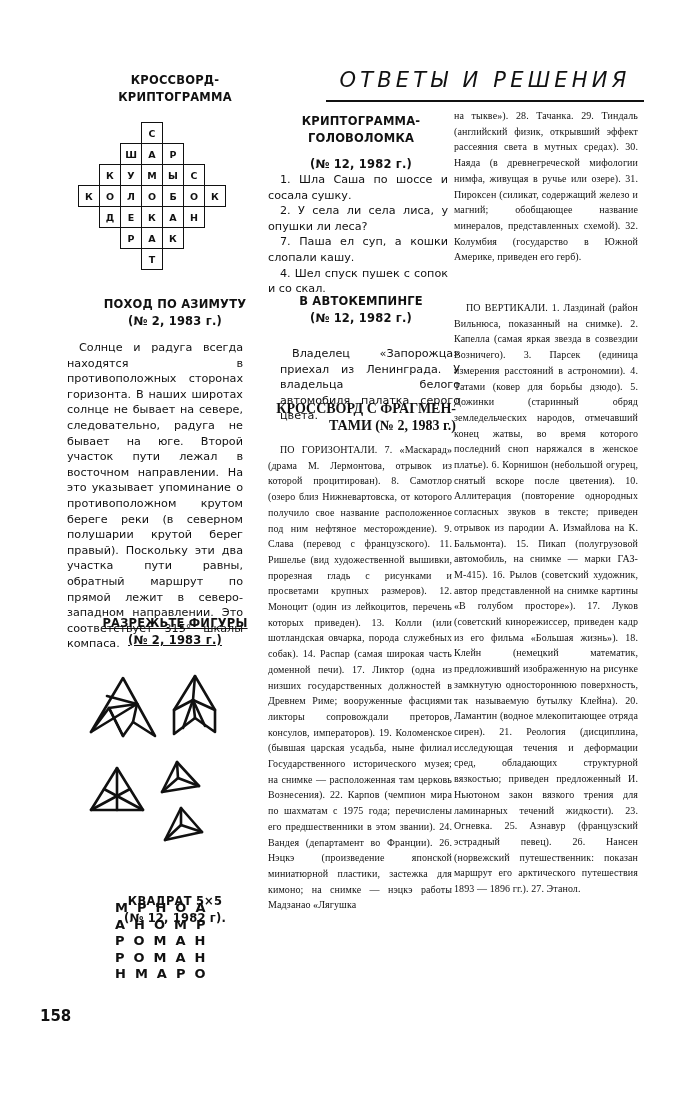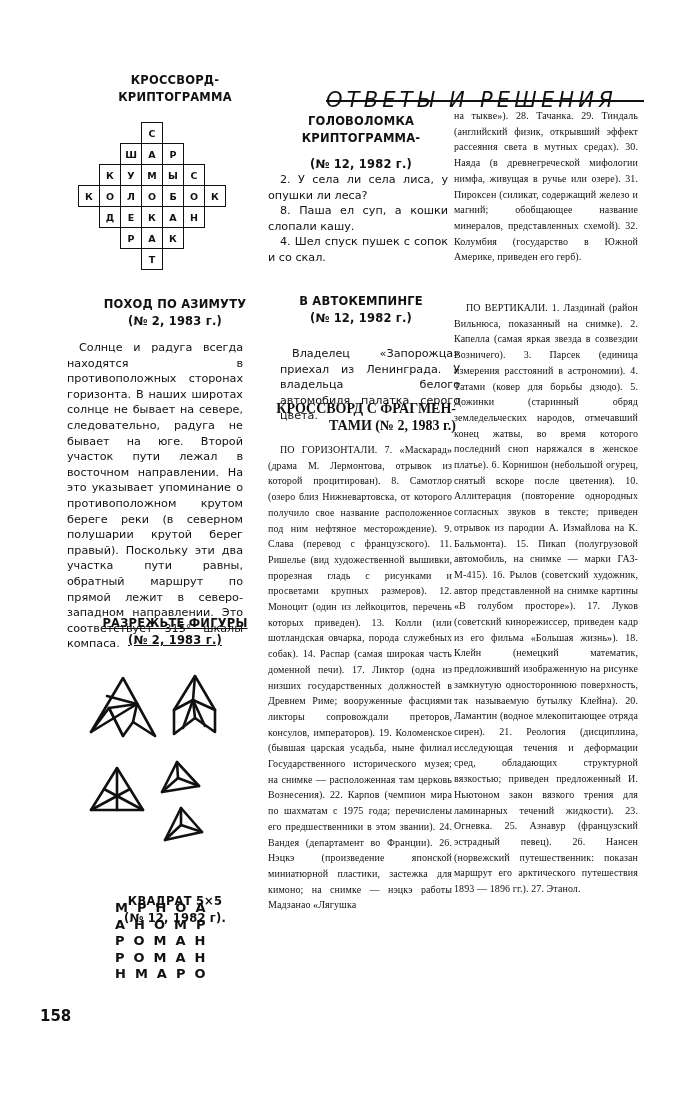--- a/index.html
+++ b/index.html
@@ -7,21 +7,21 @@
   .abs { position: absolute; }
 
   .hd { font-family: "DejaVu Sans", sans-serif; font-weight: bold; font-size: 11.5px; text-align: center; line-height: 17px; letter-spacing: 0.2px; }
   .hd-serif { font-family: "Liberation Serif", serif; font-weight: bold; font-size: 14px; line-height: 17px; text-align: right; }
 
   .body-sans { font-family: "DejaVu Sans", sans-serif; font-size: 11.2px; line-height: 15.6px; text-align: justify; }
   .body-serif { font-family: "Liberation Serif", serif; font-size: 10px; line-height: 15.7px; text-align: justify; letter-spacing: 0.1px; }
   .indent { text-indent: 12px; }
 
   #banner { left: 326px; top: 64px; width: 318px; height: 36px; border-bottom: 2px solid #111; }
-  #banner-text { font-family: "DejaVu Sans", sans-serif; font-style: italic; font-size: 21px; letter-spacing: 4.2px; text-align: left; line-height: 32px; margin-top: 20px; }
+  #banner-text { font-family: "DejaVu Sans", sans-serif; font-style: italic; font-size: 21px; letter-spacing: 4.2px; text-align: center; line-height: 32px; }
 
   .grid-cell { position: absolute; width: 22px; height: 22px; border: 1.6px solid #111; box-sizing: border-box; font-family: "DejaVu Sans", sans-serif; font-weight: bold; font-size: 9.5px; display: flex; align-items: center; justify-content: center; background: #fff; }
 
   .square-row { font-family: "DejaVu Sans", sans-serif; font-weight: bold; font-size: 13px; letter-spacing: 9px; line-height: 16.5px; }
 
   #page-num { font-family: "DejaVu Sans", sans-serif; font-weight: bold; font-size: 15px; left: 40px; top: 1007px; }
   ol.plain { list-style: none; margin: 0; padding: 0; }
 </style>
 </head>
 <body>
@@ -131,27 +131,28 @@
 </section>
 
 <div id="page-num" class="abs">158</div>
 
 <div id="banner" class="abs">
   <div id="banner-text">ОТВЕТЫ И РЕШЕНИЯ</div>
 </div>
 
 <section>
   <div class="abs hd" style="left:268px; top:113px; width:186px;">
+    <div>КРИПТОГРАММА-</div>
     <div>ГОЛОВОЛОМКА</div>
-    <div>КРИПТОГРАММА-</div>
     <div style="margin-top:9px;">(№ 12, 1982 г.)</div>
   </div>
   <ol class="plain abs body-sans" style="left:268px; top:172px; width:180px;">
+    <li class="indent">1. Шла Саша по шоссе и сосала сушку.</li>
     <li class="indent">2. У села ли села лиса, у опушки ли леса?</li>
-    <li class="indent">8. Паша ел суп, а кошки слопали кашу.</li>
+    <li class="indent">7. Паша ел суп, а кошки слопали кашу.</li>
     <li class="indent">4. Шел спуск пушек с сопок и со скал.</li>
   </ol>
 </section>
 
 <section>
   <div class="abs hd" style="left:268px; top:293px; width:186px;">
     <div>В АВТОКЕМПИНГЕ</div>
     <div>(№ 12, 1982 г.)</div>
   </div>
   <p class="abs body-sans indent" style="left:268px; top:334px; width:180px; margin:12px;">Владелец «Запорожца» приехал из Ленинграда. У владельца белого автомобиля палатка серого цвета.</p>

